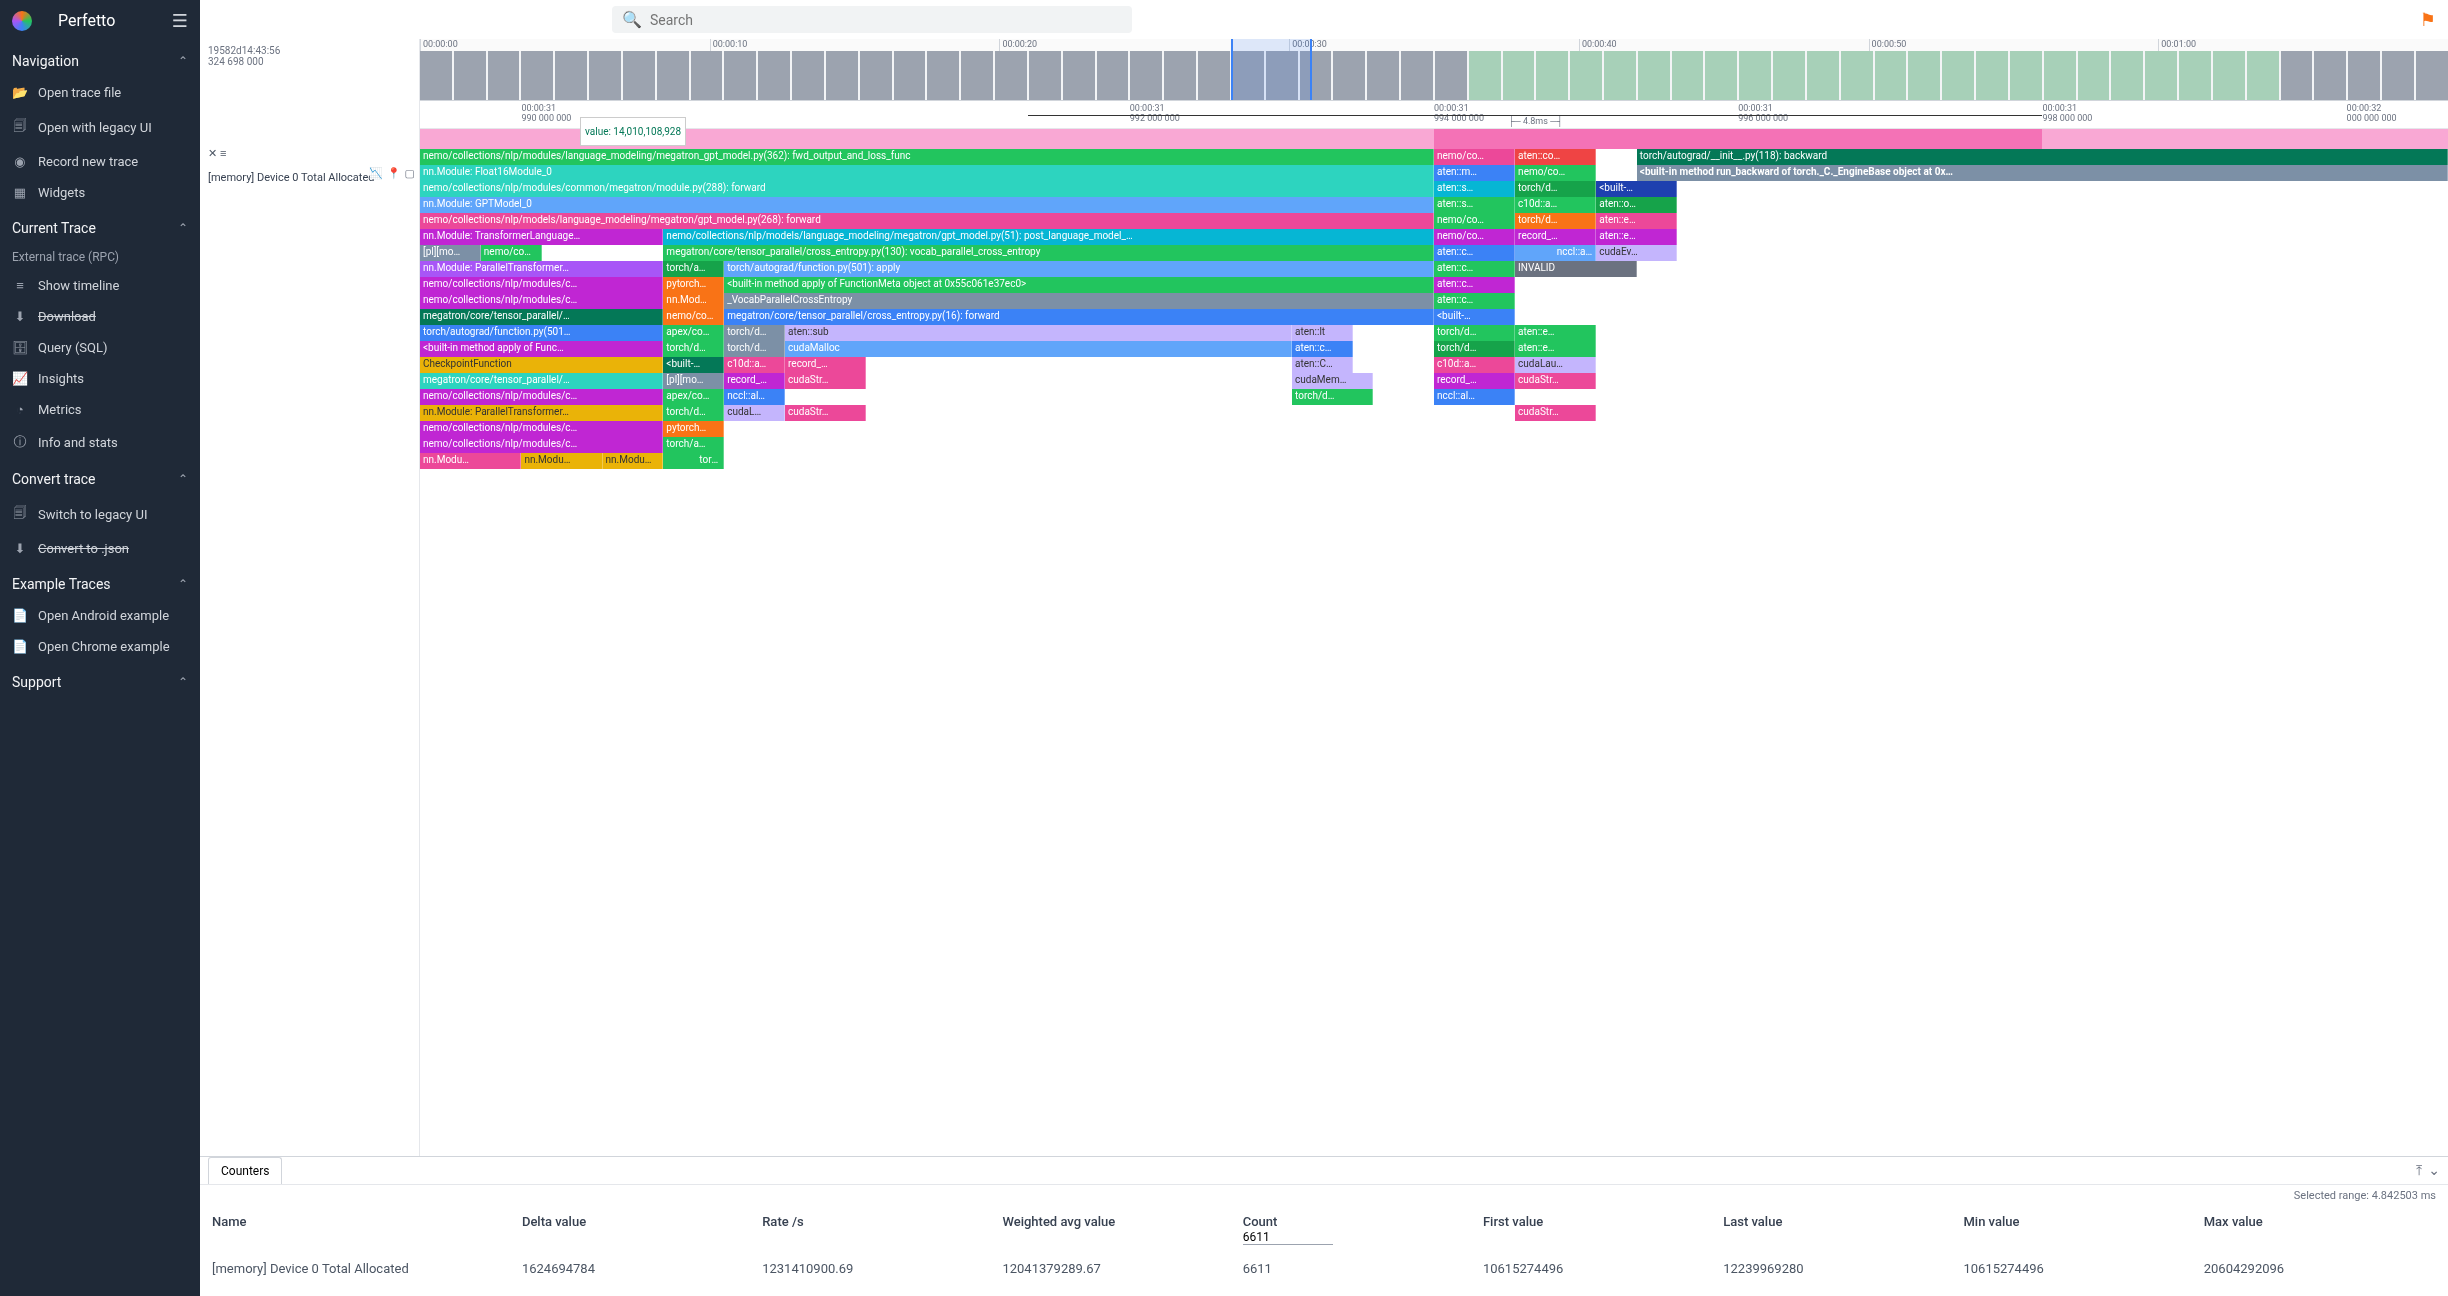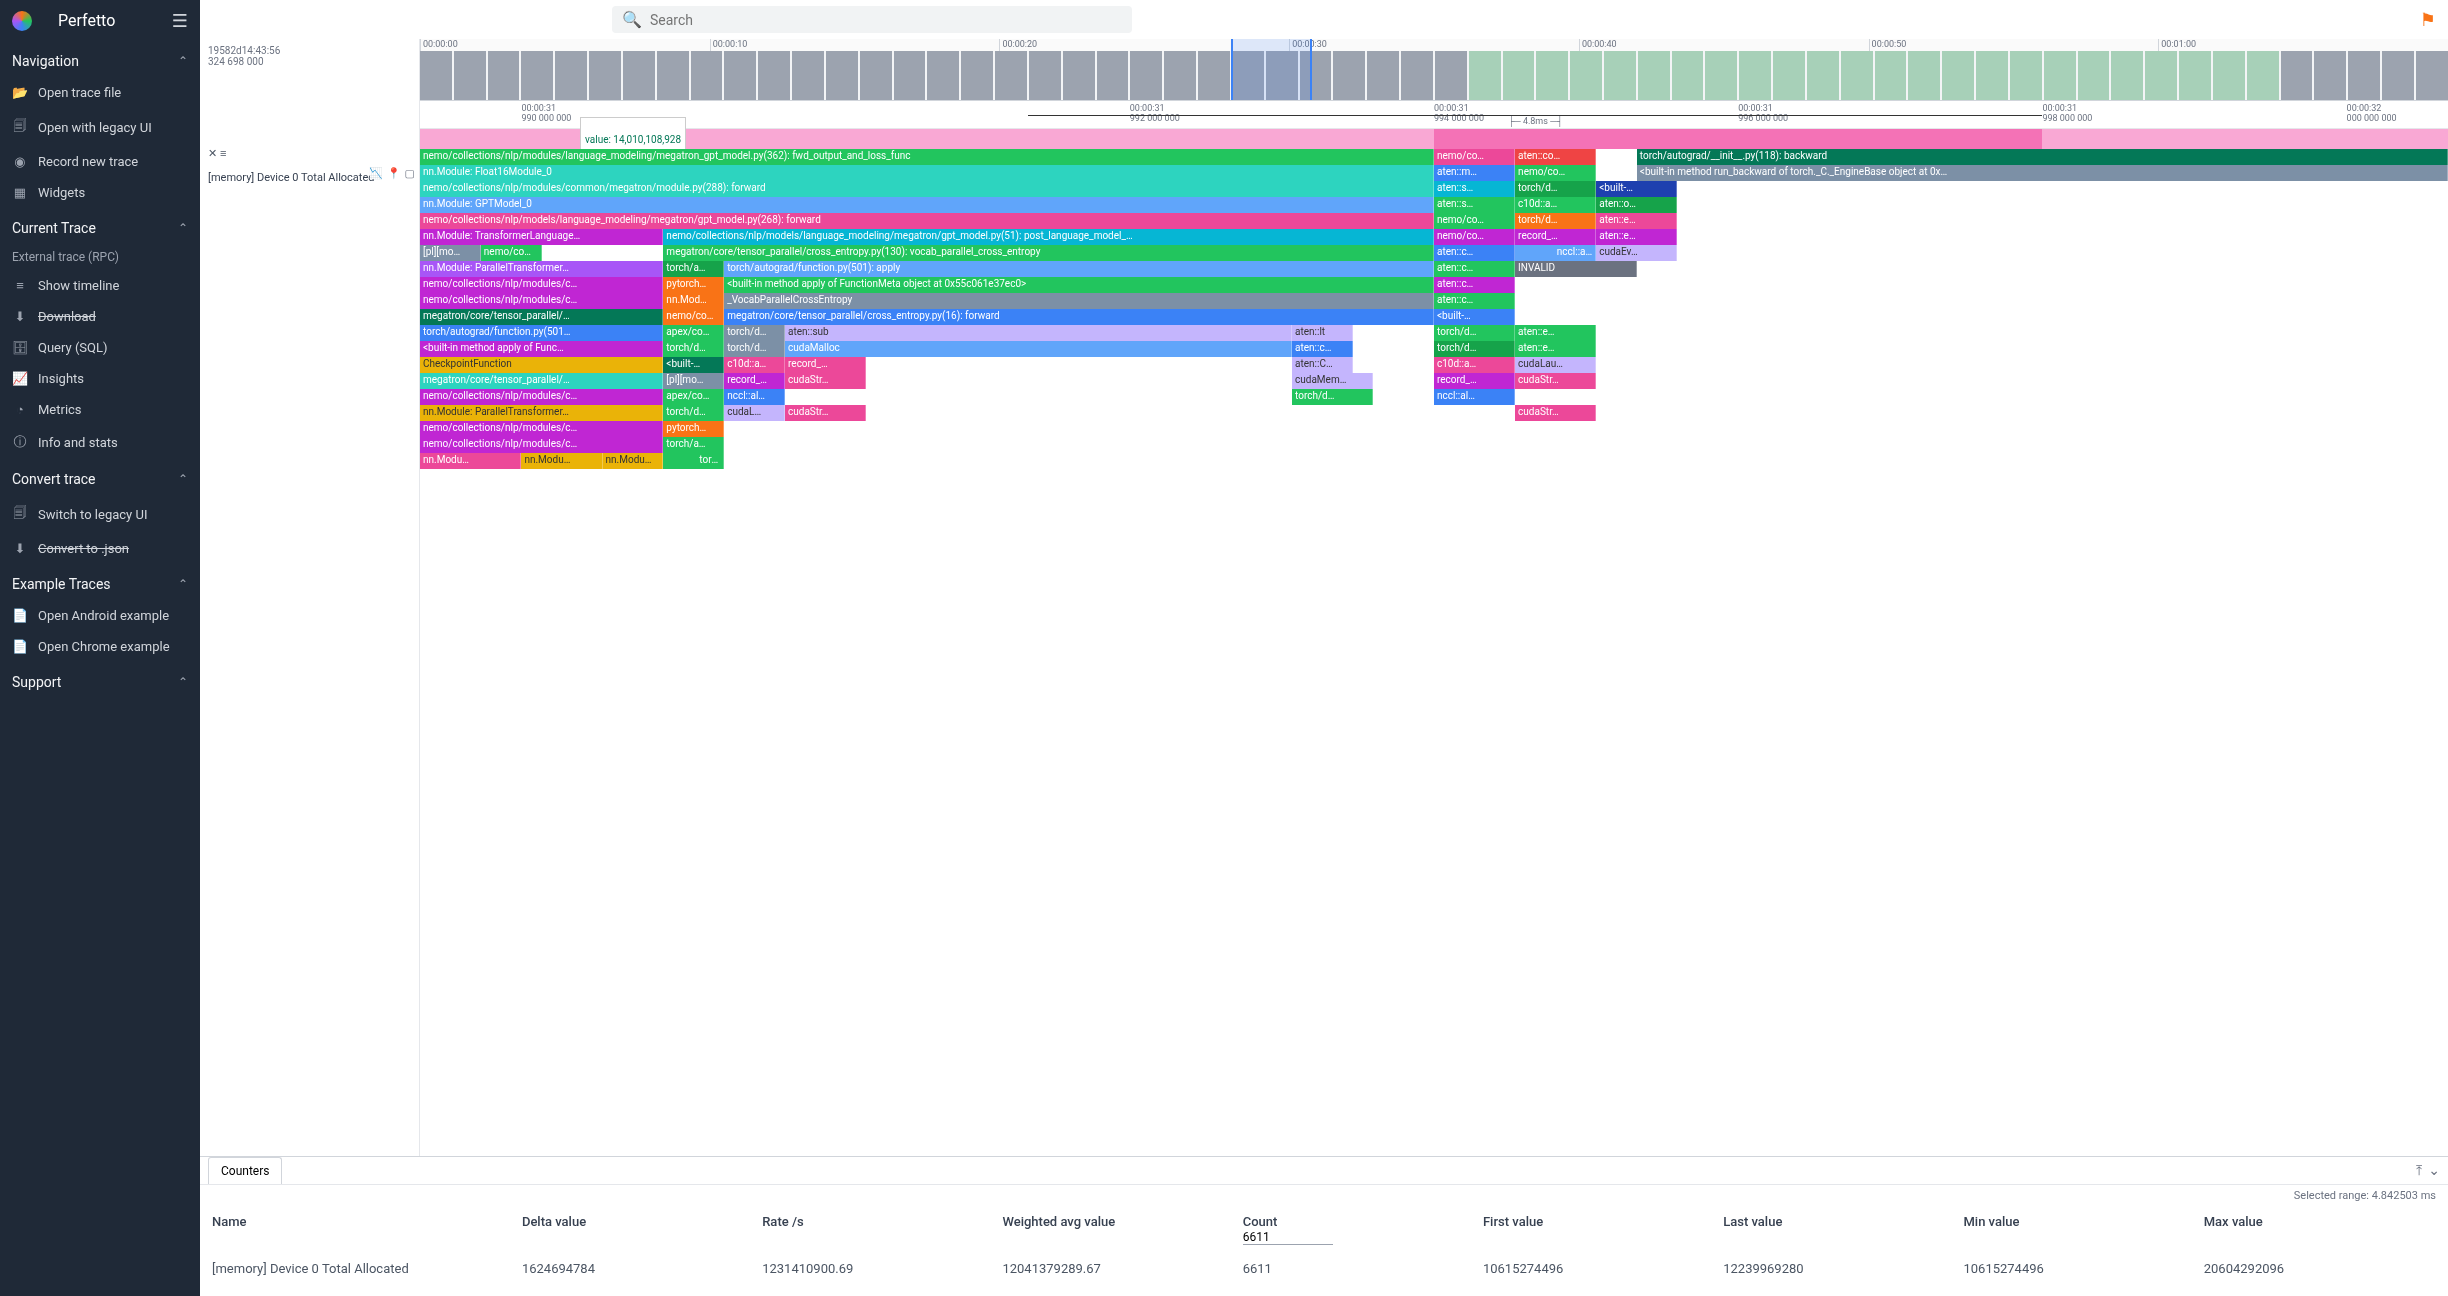--- a/index.html
+++ b/index.html
@@ -32,21 +32,21 @@
 .overview-ticks { position: absolute; top: 0; left: 0; right: 0; height: 12px; background: #fafafa; display: flex; font-size: 9px; color: #6b7280; }
 .overview-ticks span { flex: 1; border-left: 1px solid #d1d5db; padding-left: 2px; }
 .overview-bars { position: absolute; top: 12px; left: 0; right: 0; bottom: 0; display: flex; gap: 2px; align-items: stretch; }
 .ov-seg { background: #9ca3af; }
 .ov-seg.green { background: #a7d0b8; }
 .overview-selection { position: absolute; top: 0; bottom: 0; background: rgba(59,130,246,0.15); border-left: 2px solid #3b82f6; border-right: 2px solid #3b82f6; }
 .axis { height: 28px; background: #fff; border-bottom: 1px solid #e5e7eb; position: relative; font-size: 9px; color: #6b7280; }
 .axis .tick { position: absolute; top: 2px; }
 .axis .selrange { position: absolute; top: 14px; left: 30%; right: 20%; border-top: 1px solid #333; font-size: 9px; text-align: center; }
 .mem-track { height: 20px; background: linear-gradient(to right, #f9a8d4 0%, #f9a8d4 50%, #f472b6 50%, #f472b6 80%, #f9a8d4 80%); position: relative; }
-.mem-tooltip { position: absolute; left: 160px; top: -12px; background: #fff; border: 1px solid #ccc; font-size: 10px; padding: 16px 4px; color: #047857; }
+.mem-tooltip { position: absolute; left: 160px; top: -12px; background: #fff; border: 1px solid #ccc; font-size: 10px; padding: 8px 4px; color: #047857; }
 .flame { position: relative; }
 .flame-row { height: 16px; position: relative; font-size: 10px; white-space: nowrap; }
 .slice { position: absolute; top: 0; height: 16px; overflow: hidden; text-overflow: ellipsis; padding: 1px 3px; color: #fff; border-right: 1px solid rgba(255,255,255,0.3); }
 .c-teal { background: #2dd4bf; } .c-green { background: #22c55e; } .c-green2 { background: #16a34a; } .c-magenta { background: #c026d3; } .c-pink { background: #ec4899; } .c-purple { background: #a855f7; } .c-blue { background: #3b82f6; } .c-blue2 { background: #60a5fa; } .c-orange { background: #f97316; } .c-yellow { background: #eab308; color:#333; } .c-darkgreen { background: #047857; } .c-steel { background: #7c90a6; } .c-lav { background:#c4b5fd; color:#333;} .c-red { background:#ef4444;} .c-cyan { background:#06b6d4;} .c-navy{background:#1e40af;} .c-invalid{background:#6b7280;}
 .bottom-panel { border-top: 1px solid #d1d5db; background: #fff; }
 .tab-bar { display: flex; align-items: center; border-bottom: 1px solid #e5e7eb; padding: 0 8px; }
 .tab { padding: 6px 12px; font-size: 12px; border: 1px solid #d1d5db; border-bottom: none; background: #fff; border-radius: 3px 3px 0 0; }
 .tab-actions { margin-left: auto; display: flex; gap: 6px; font-size: 14px; color: #6b7280; }
 .sel-range { text-align: right; font-size: 11px; color: #6b7280; padding: 4px 12px; }
 .counter-table { width: 100%; padding: 0 12px 12px; }
@@ -287,21 +287,21 @@
           <div class="flame-row">
             <div class="slice c-green" style="left: 0%; width: 50%;">nemo/collections/nlp/modules/language_modeling/megatron_gpt_model.py(362): fwd_output_and_loss_func</div>
             <div class="slice c-pink" style="left: 50%; width: 4%;">nemo/co…</div>
             <div class="slice c-red" style="left: 54%; width: 4%;">aten::co…</div>
             <div class="slice c-darkgreen" style="left: 60%; width: 40%;">torch/autograd/__init__.py(118): backward</div>
           </div>
           <div class="flame-row">
             <div class="slice c-teal" style="left: 0%; width: 50%;">nn.Module: Float16Module_0</div>
             <div class="slice c-blue" style="left: 50%; width: 4%;">aten::m…</div>
             <div class="slice c-green" style="left: 54%; width: 4%;">nemo/co…</div>
-            <div class="slice c-steel" style="left: 60%; width: 40%;">&lt;built-in method run_backward of torch._C._EngineBase object at 0x…</div>
+            <div class="slice c-steel" style="left: 60%; width: 40%; font-weight: bold;">&lt;built-in method run_backward of torch._C._EngineBase object at 0x…</div>
           </div>
           <div class="flame-row">
             <div class="slice c-teal" style="left: 0%; width: 50%;">nemo/collections/nlp/modules/common/megatron/module.py(288): forward</div>
             <div class="slice c-cyan" style="left: 50%; width: 4%;">aten::s…</div>
             <div class="slice c-green2" style="left: 54%; width: 4%;">torch/d…</div>
             <div class="slice c-navy" style="left: 58%; width: 4%;">&lt;built-…</div>
           </div>
           <div class="flame-row">
             <div class="slice c-blue2" style="left: 0%; width: 50%;">nn.Module: GPTModel_0</div>
             <div class="slice c-green" style="left: 50%; width: 4%;">aten::s…</div>

